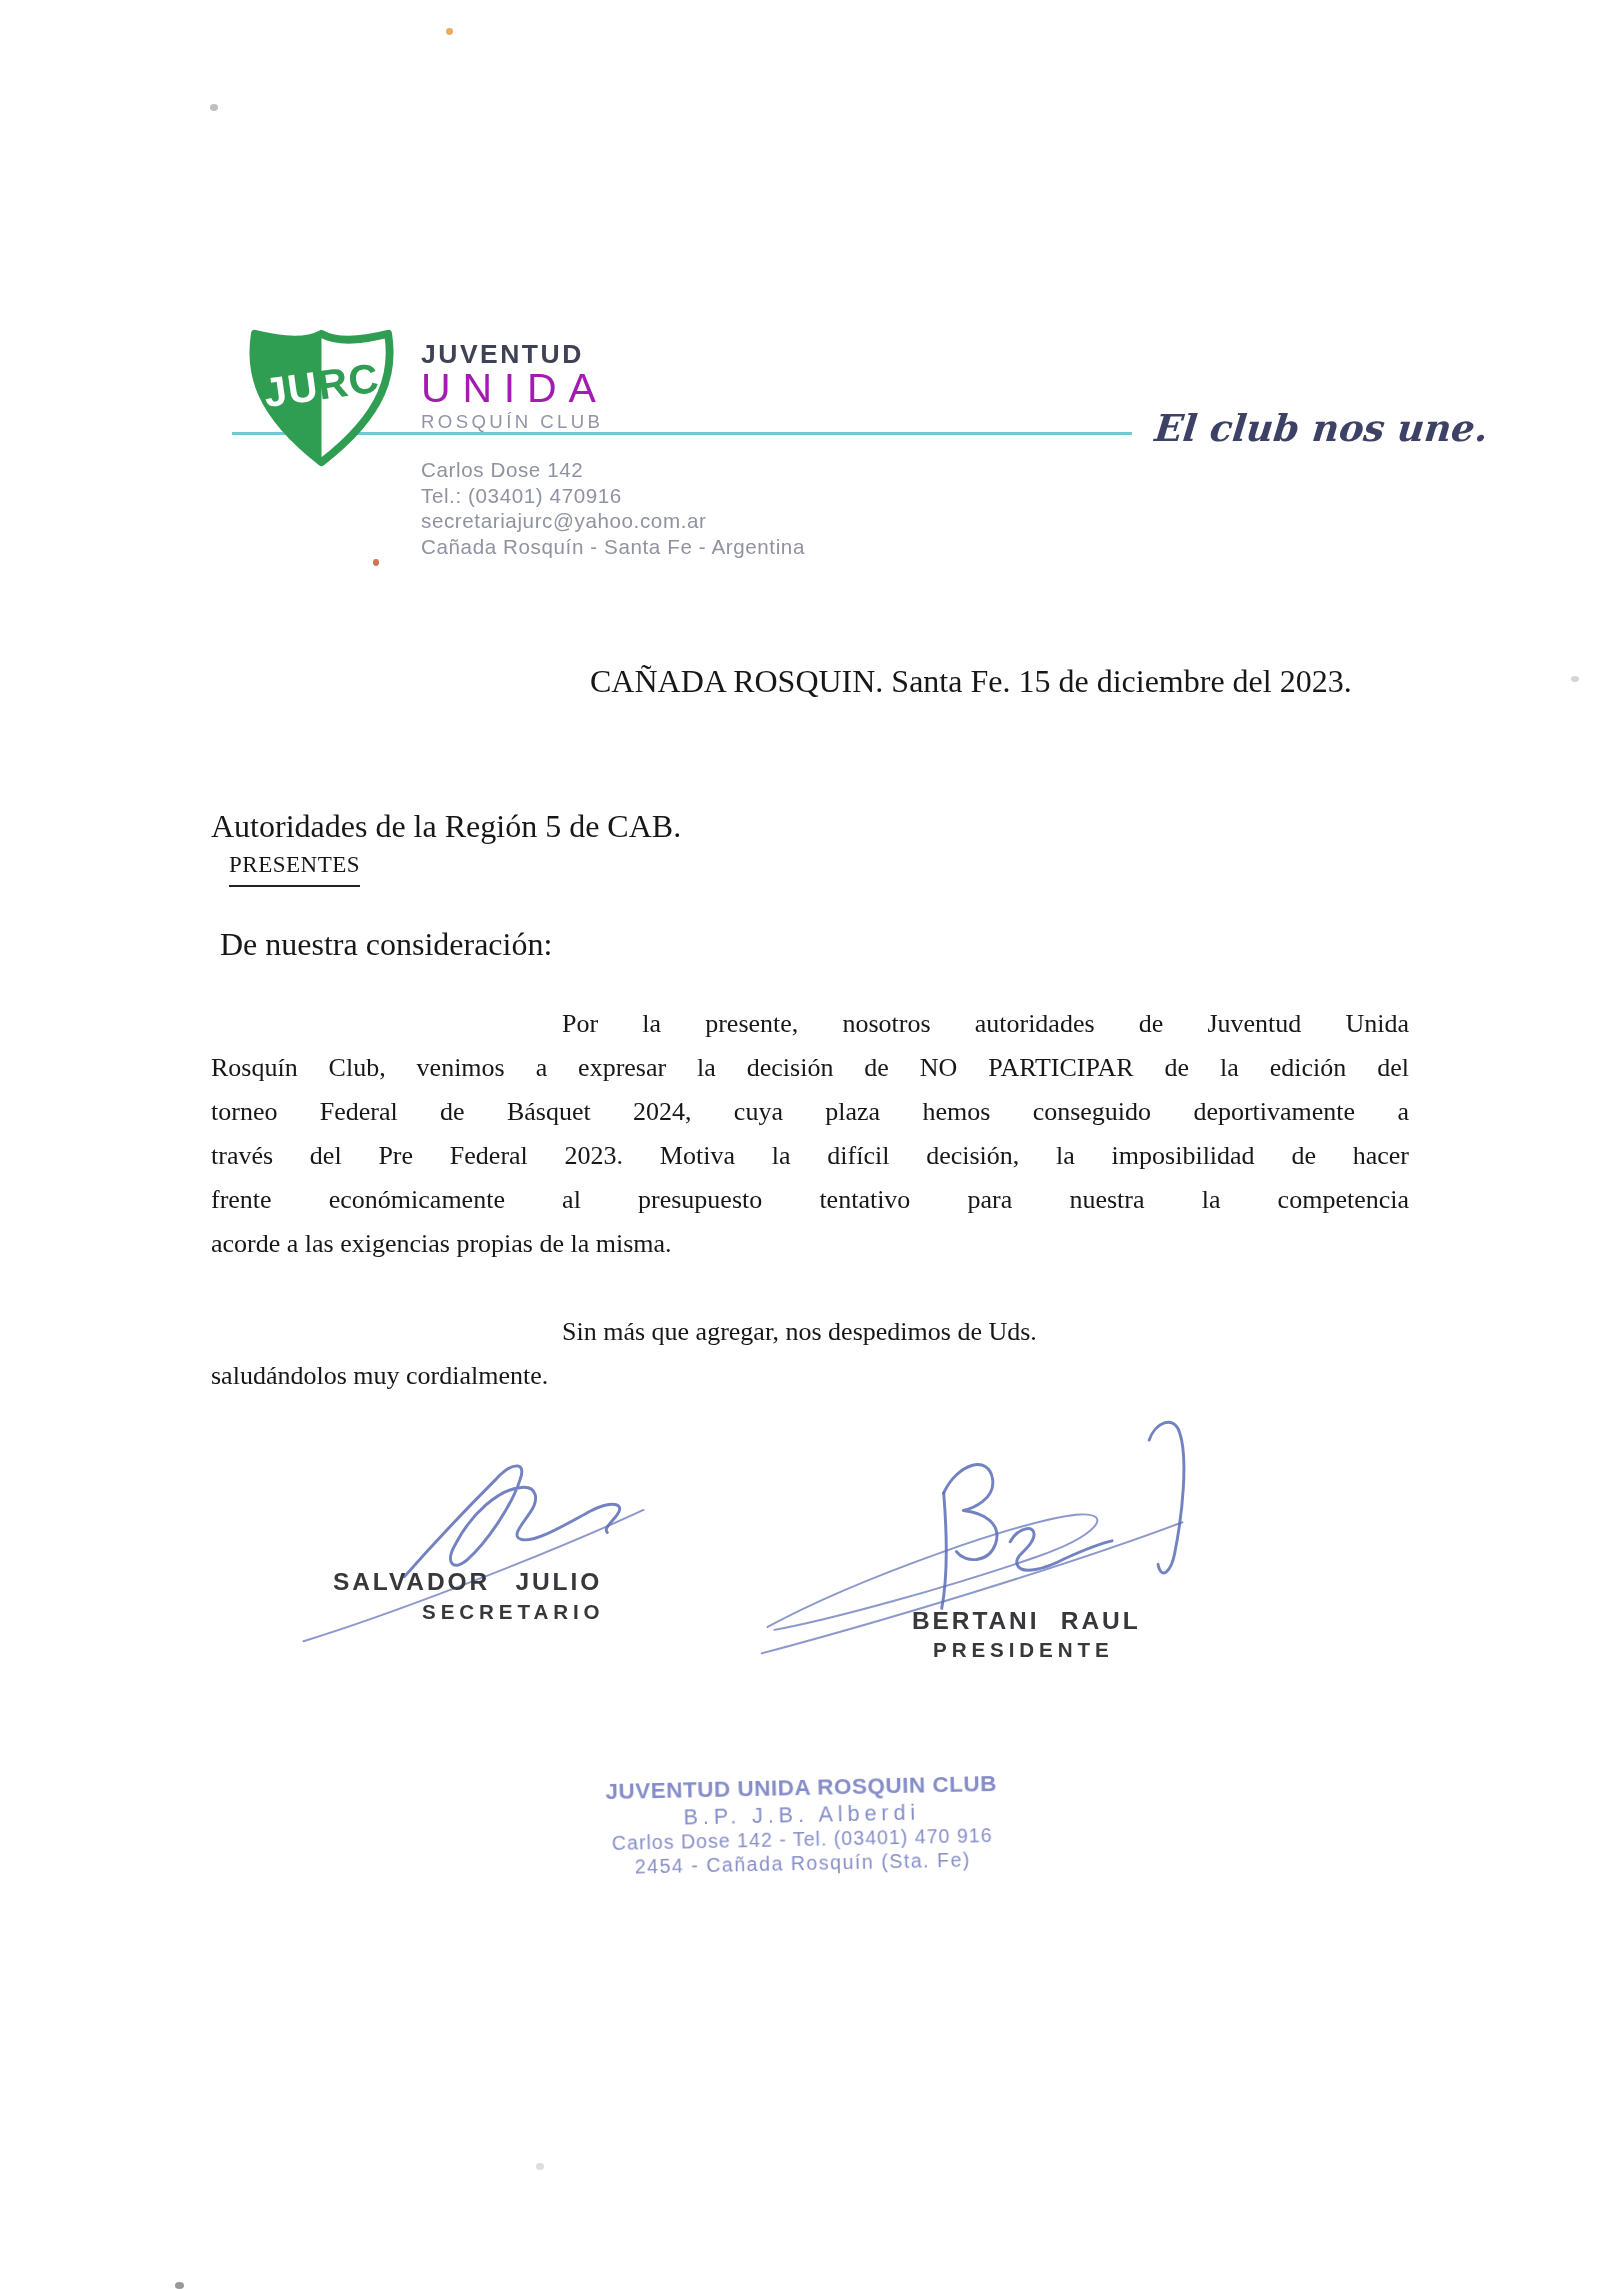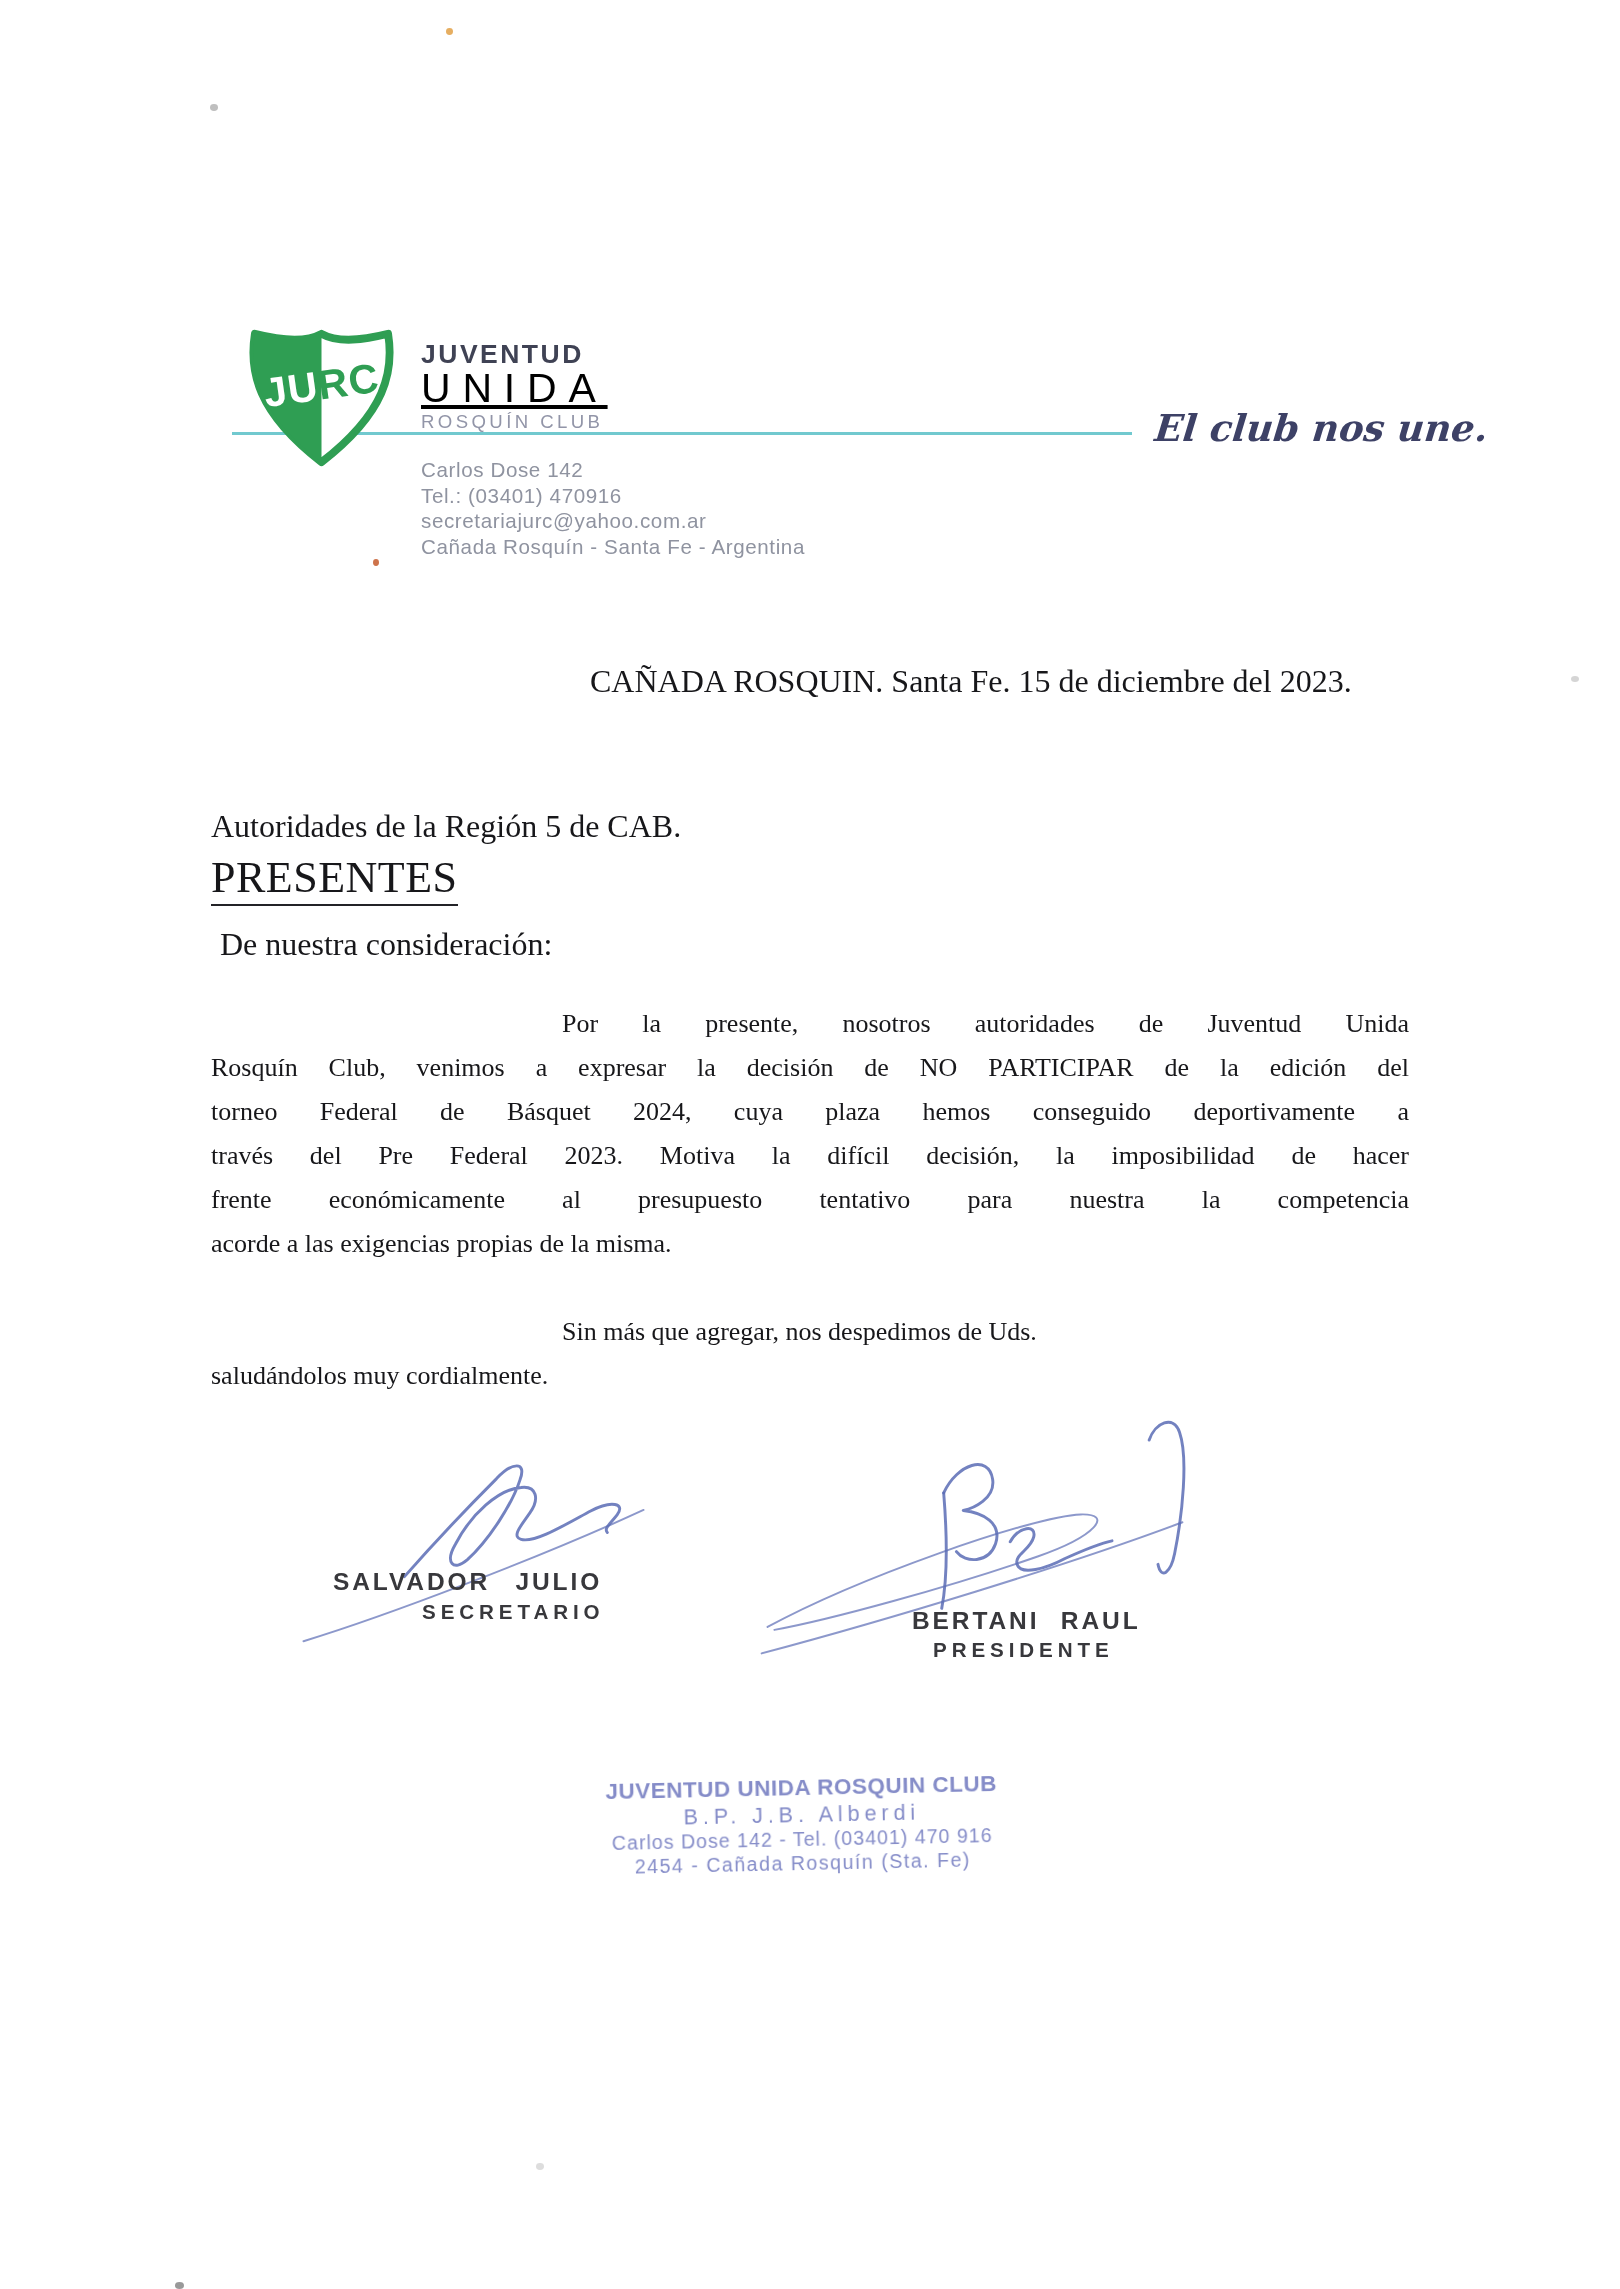--- a/index.html
+++ b/index.html
@@ -13,38 +13,38 @@
     color:#17171a;
   }
   
   .divider{
     position:absolute;left:232px;top:432px;width:900px;height:2.9px;
     background:#58bfc7;opacity:.85;z-index:1;
   }
   .shield{position:absolute;left:243px;top:325px;z-index:2;}
   .orgblock{position:absolute;left:421px;top:343px;z-index:2;font-family:"Liberation Sans",sans-serif;}
   .org1{font-size:26.5px;font-weight:bold;letter-spacing:2.5px;color:#3f4254;line-height:23.5px;}
-  .org2{font-size:41px;font-weight:400;letter-spacing:11.8px;color:#000000;line-height:43px;text-decoration:underline;}
+  .org2{font-size:41px;font-weight:400;letter-spacing:11.8px;color:#a21caf;line-height:43px;}
   .org3{font-size:18.6px;font-weight:400;letter-spacing:3.4px;color:#9295a8;line-height:21.6px;margin-top:1px;}
   .tagline{
     position:absolute;left:1155px;top:406px;z-index:2;
     font-family:"DejaVu Serif",serif;font-style:italic;font-weight:700;
     font-size:37px;color:#3d4166;transform:skewX(-6deg);
   }
   .contact{
     position:absolute;left:421px;top:457px;z-index:2;
     font-family:"Liberation Sans",sans-serif;font-size:20.6px;line-height:25.5px;color:#8f93a0;
     letter-spacing:0.6px;
   }
   
   .dateline{position:absolute;left:590px;top:663px;font-size:32px;}
   .recipient{position:absolute;left:211px;top:808px;font-size:32px;}
   .presentes{
-    position:absolute;left:211px;top:852px;font-size:44px;letter-spacing:0.5px;
-    border-bottom:2.9px solid #232327;padding-bottom:1px;
+    position:absolute;left:229px;top:852px;font-size:23px;letter-spacing:0.5px;
+    border-bottom:2.9px solid #232327;padding-bottom:7px;
   }
   .salutation{position:absolute;left:220px;top:926px;font-size:32px;}
   .para{position:absolute;left:211px;width:1198px;font-size:26px;line-height:44px;}
   .para .ln{height:44px;}
   .j{text-align:justify;text-align-last:justify;}
   .ind{padding-left:351px;}
   .ind.j{padding-left:351px;}
   
   .sig{position:absolute;z-index:1;}
   .sig path{fill:none;stroke:#5b6cb5;stroke-width:3;stroke-linecap:round;stroke-linejoin:round;opacity:.85;}

